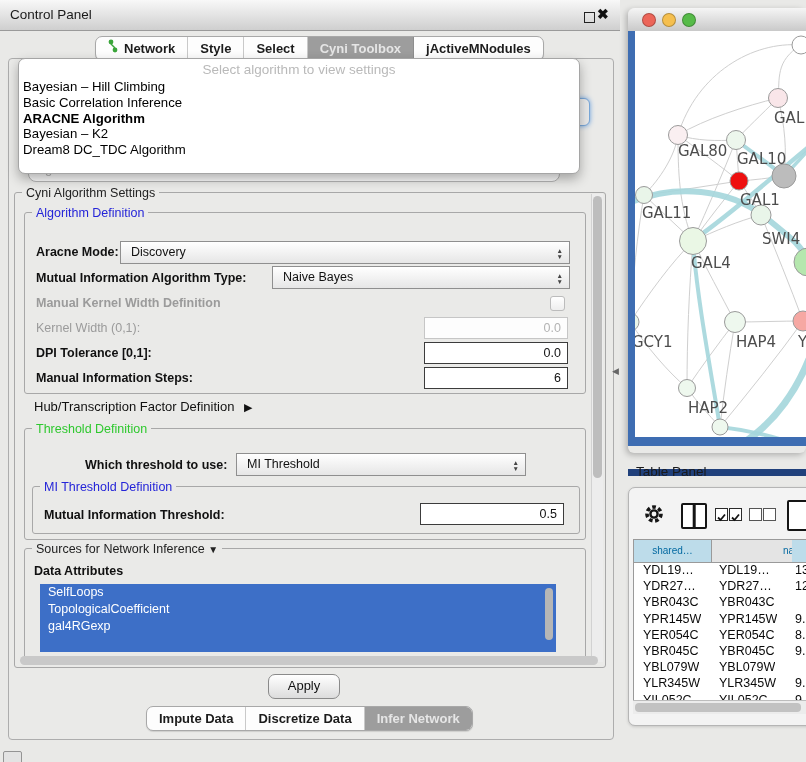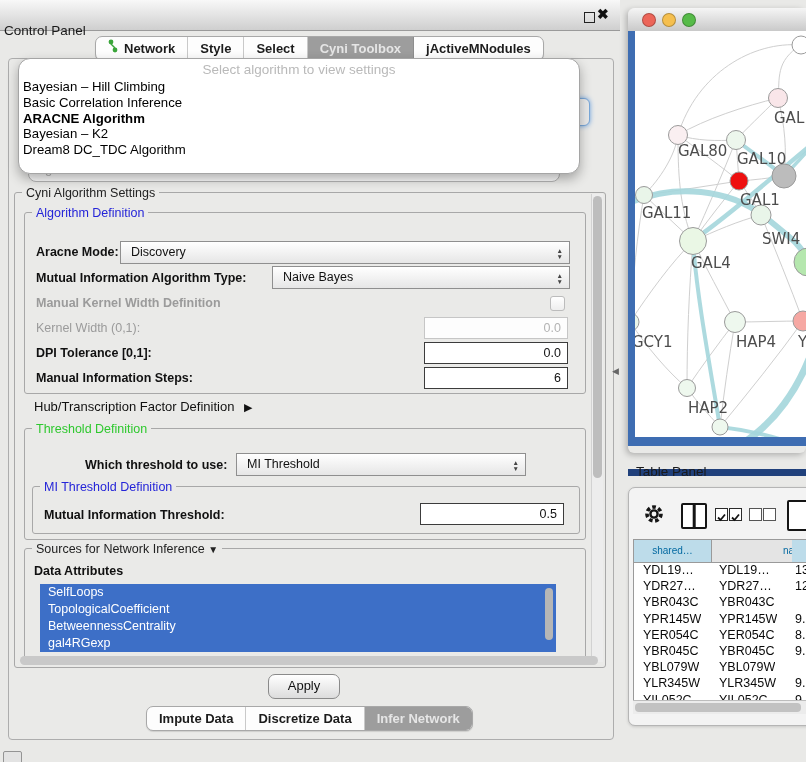--- a/index.html
+++ b/index.html
@@ -1,30 +1,30 @@
 <!DOCTYPE html>
 <html><head>
 <meta charset="utf-8">
 <style>
   html,body{margin:0;padding:0;}
   body{width:806px;height:762px;background:#e9e9e7;font-family:"Liberation Sans",sans-serif;position:relative;overflow:hidden;}
   .abs{position:absolute;}
   
   .titlebar{position:absolute;left:0;top:0;width:620px;height:30px;background:linear-gradient(#f8f8f8,#cfcfcf);border-bottom:1px solid #9a9a9a;}
-  .titletext{position:absolute;left:4px;top:7px;font-size:13.5px;color:#1a1a1a;margin-top:16px;}
+  .titletext{position:absolute;left:10px;top:7px;font-size:13.5px;color:#1a1a1a;}
   .float-btn{position:absolute;left:584px;top:12px;width:9px;height:9px;border:1.6px solid #222;background:transparent;}
   .close-btn{position:absolute;left:597px;top:6px;font-size:14px;font-weight:bold;color:#111;}
   .panelbody{position:absolute;left:8px;top:58px;width:604px;height:680px;background:#eaeae8;border:1px solid #adadad;border-radius:4px;}
   
   .seg{position:absolute;display:flex;height:23px;background:#fdfdfd;border:1px solid #a8a8a8;border-radius:7px;overflow:hidden;box-shadow:0 1px 1px rgba(0,0,0,.12);}
   .seg .tab{font-size:13px;font-weight:bold;color:#1c1c1c;line-height:23px;text-align:center;border-right:1px solid #c9c9c9;padding:0 12px;white-space:nowrap;}
   .seg .tab:last-child{border-right:none;}
   .seg .tab.sel{background:#9d9d9d;color:#e6e6e6;border-right-color:#8d8d8d;}
   
-  .dropdown{position:absolute;left:18px;top:58px;width:560px;height:114px;background:#ffffff;border:1px solid #a5a5a5;border-radius:12px;box-shadow:0 5px 12px rgba(0,0,0,.3);z-index:9;}
+  .dropdown{position:absolute;left:18px;top:58px;width:560px;height:114px;background:#ffffff;border:1px solid #a5a5a5;border-radius:7px;box-shadow:0 5px 12px rgba(0,0,0,.3);z-index:9;}
   .dd-placeholder{position:absolute;left:0;top:3px;width:100%;text-align:center;color:#b9b9b9;font-size:13.5px;}
   .dd-items{position:absolute;left:4px;top:20px;right:4px;}
   .dd-item{font-size:13.2px;color:#000;line-height:15.8px;white-space:nowrap;}
   .dd-item.bold{font-weight:bold;}
   
   .ghost-combo{position:absolute;left:28px;top:152px;width:530px;height:28px;border:1px solid #b5b5b5;border-radius:8px;background:#fdfdfd;z-index:2;}
   .ghost-combo span{position:absolute;left:16px;top:8px;color:#b3b3b3;font-size:13px;}
   .ghost-spin{position:absolute;left:568px;top:98px;width:20px;height:26px;border:1px solid #7aa7d8;border-radius:6px;background:#e9e9e9;box-shadow:0 0 5px #6aa1e0;z-index:2;}
   
   .group{position:absolute;border:1px solid #a8a8a8;border-radius:3px;}
@@ -166,21 +166,20 @@
 
 <div class="group" style="left:24px;top:548px;width:560px;height:112px;"></div>
 <div class="gtitle" style="left:32px;top:542px;color:#222;">
   <span>Sources for Network Inference</span>
   <span style="font-size:10px;">▼</span>
 </div>
 <div class="lbl" style="left:34px;top:564px;">Data Attributes</div>
 <div class="attr-list">
   <div class="attr-item">SelfLoops</div>
   <div class="attr-item">TopologicalCoefficient</div>
-  <div class="attr-item">BetweennessCentrality</div>
   <div class="attr-item">gal4RGexp</div>
 </div>
 <div class="vthumb" style="left:545px;top:588px;width:8px;height:52px;background:#b6b6b6;"></div>
 
 <div class="vscroll" style="left:591px;top:194px;width:11px;height:468px;">
   <div class="vthumb" style="left:1px;top:2px;width:9px;height:282px;"></div>
 </div>
 <div class="hthumb" style="left:20px;top:656px;width:578px;height:9px;"></div>
 
 <div class="apply">Apply</div>

